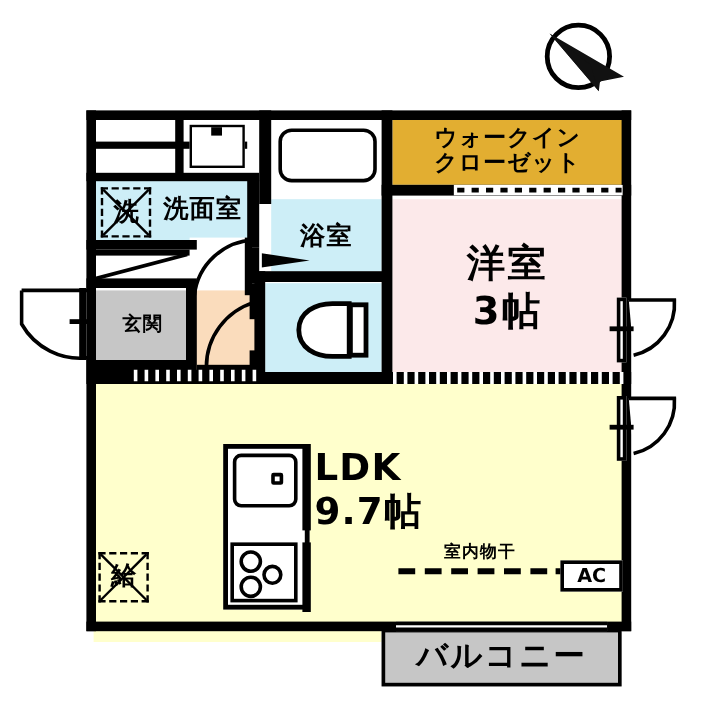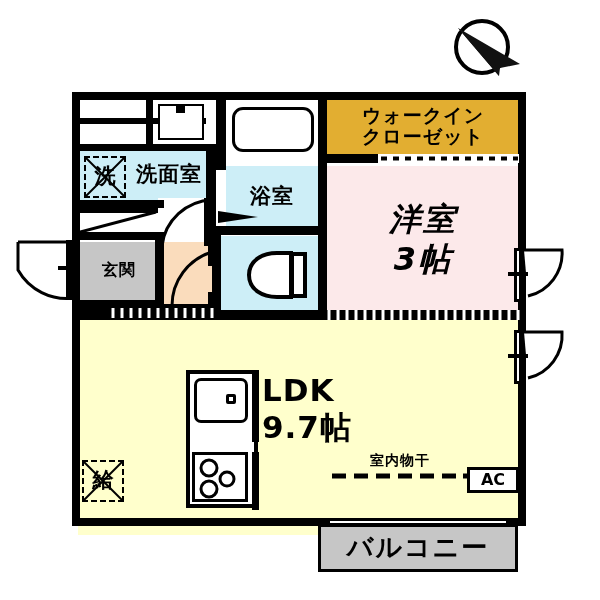--- a/index.html
+++ b/index.html
@@ -287,21 +287,21 @@
   <div class="lbl" style="left:82px;top:460px;width:42px;height:42px;font-size:21px;">給</div>
 
   <div class="abs" style="left:467px;top:467px;width:52px;height:26px;background:#ffffff;border:3px solid #000;box-sizing:border-box;"></div>
   <div class="lbl" style="left:467px;top:467px;width:52px;height:26px;font-size:16px;font-weight:600;">AC</div>
 
   <div class="lbl" style="left:330px;top:100px;width:186px;height:52px;flex-direction:column;font-size:19px;letter-spacing:1px;">
     <span>ウォークイン</span>
     <span>クローゼット</span>
   </div>
 
-  <div class="lbl" style="left:340px;top:195px;width:166px;height:90px;flex-direction:column;font-size:32px;letter-spacing:2px;font-style:italic;">
+  <div class="lbl" style="left:340px;top:195px;width:166px;height:90px;flex-direction:column;font-size:32px;letter-spacing:2px;">
     <span>洋室</span>
     <span style="margin-top:4px;">3帖</span>
   </div>
 
   <div class="lbl" style="left:262px;top:372px;width:120px;height:74px;flex-direction:column;align-items:flex-start;font-size:31px;letter-spacing:1px;">
     <span>LDK</span>
     <span style="margin-top:2px;">9.7帖</span>
   </div>
 
   <div class="lbl" style="left:232px;top:178px;width:80px;height:38px;font-size:21px;letter-spacing:1px;">浴室</div>

